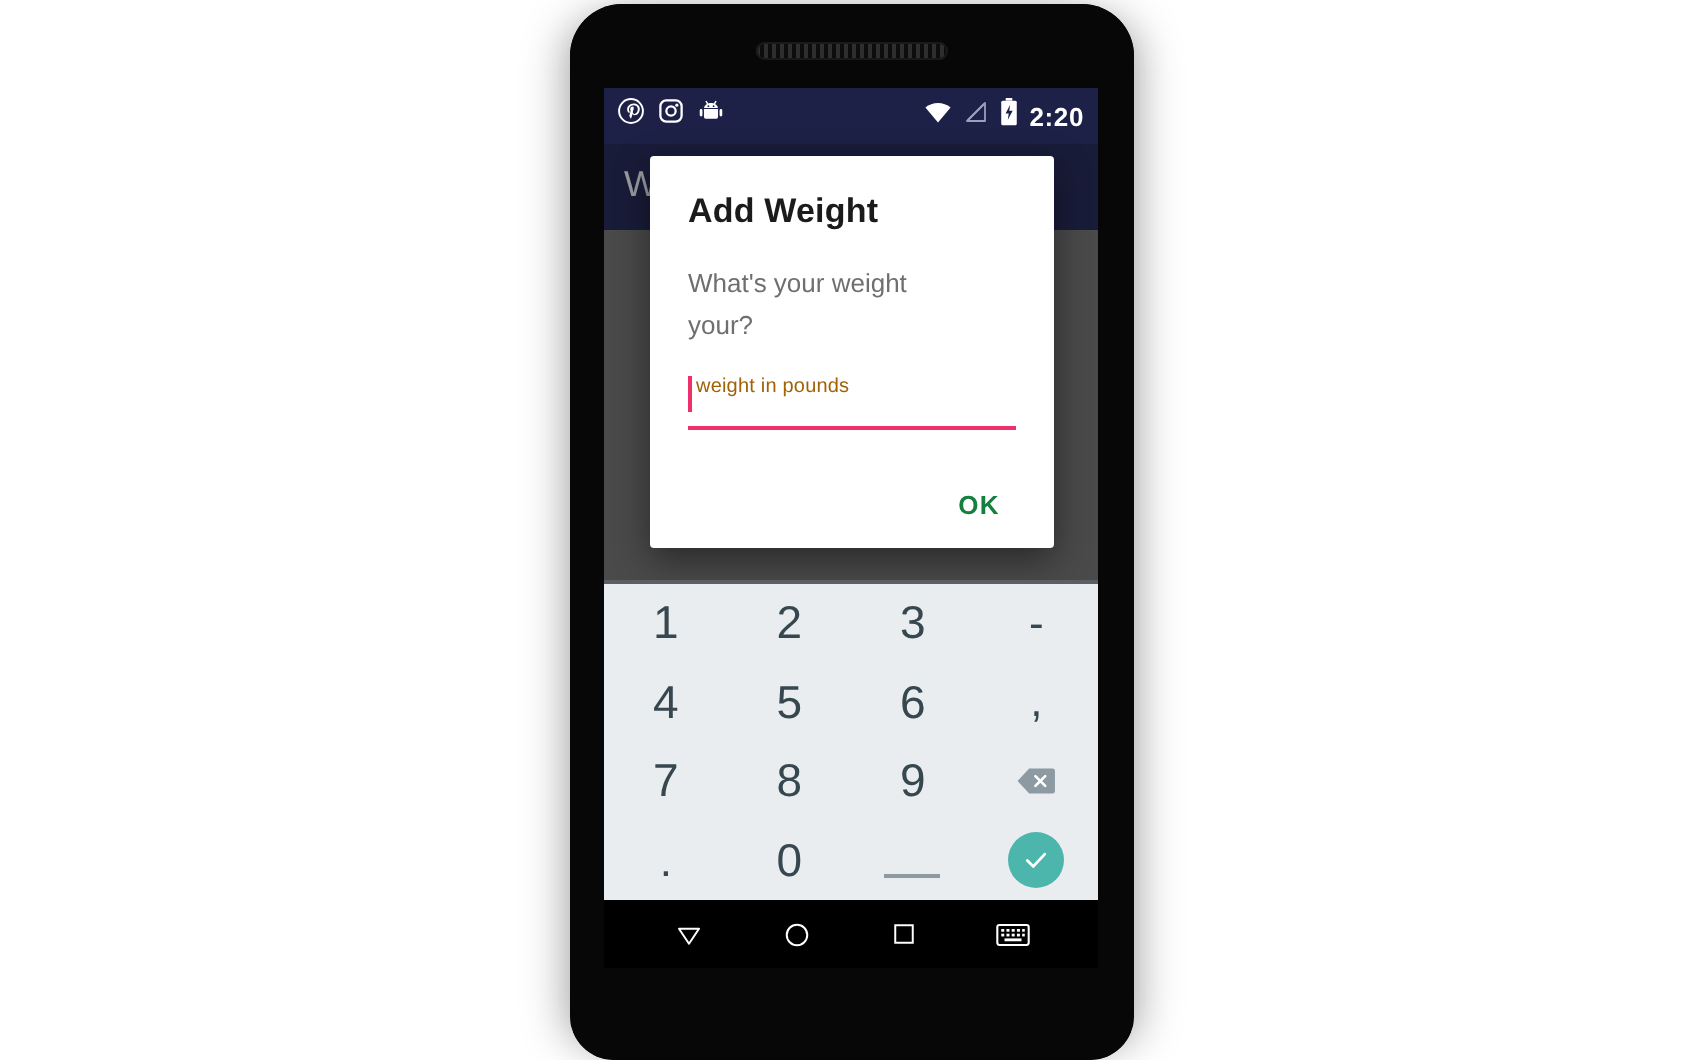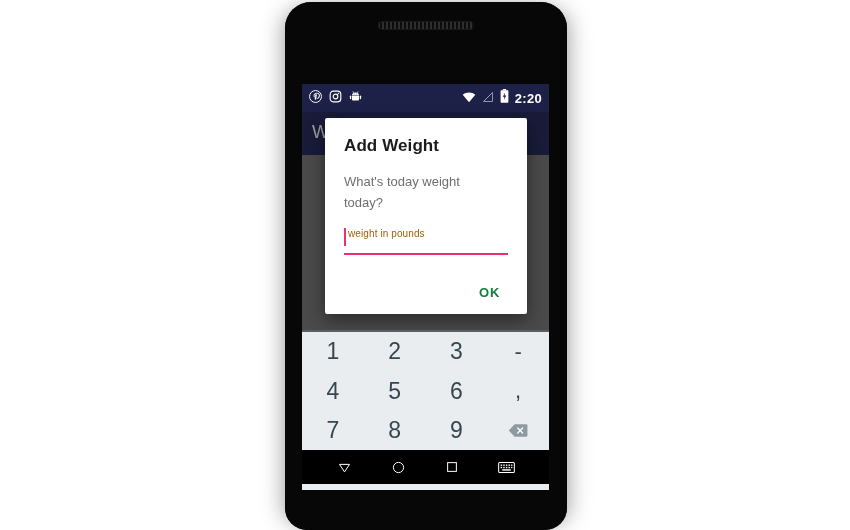--- a/index.html
+++ b/index.html
@@ -26,21 +26,21 @@
   #speaker{
     position:absolute;left:50%;top:19px;transform:translateX(-50%);
     width:96px;height:9px;border-radius:5px;
     background:repeating-linear-gradient(90deg,#2e2e2e 0px,#2e2e2e 2px,#0d0d0d 2px,#0d0d0d 4px);
     box-shadow:inset 0 0 0 1px #191919;
   }
 
   
   #screen{
     position:absolute;left:17px;top:42px;width:247px;height:406px;
-    background:#6d6d6d;overflow:hidden;margin-top:40px;
+    background:#6d6d6d;overflow:hidden;
   }
 
   
   #statusbar{
     position:absolute;left:0;top:0;width:247px;height:28px;
     background:#1d2147;
     display:flex;align-items:center;
     padding:0 7px;box-sizing:border-box;
   }
   #status-left{display:flex;align-items:center;gap:7px;}
@@ -205,21 +205,21 @@
       </div>
 
       <div id="appbar">
         <div id="appbar-title">W</div>
       </div>
       <div id="appbody"></div>
       <div id="scrim"></div>
 
       <div id="dialog">
         <div id="dialog-title">Add Weight</div>
-        <div id="dialog-message">What's today weight today?</div>
+        <div id="dialog-message">What's your weight your?</div>
 
         <div id="input-wrap">
           <span id="caret"></span>
           <span id="input-placeholder">weight in pounds</span>
         </div>
 
         <div id="dialog-actions">
           <button id="ok-button">OK</button>
         </div>
       </div>

